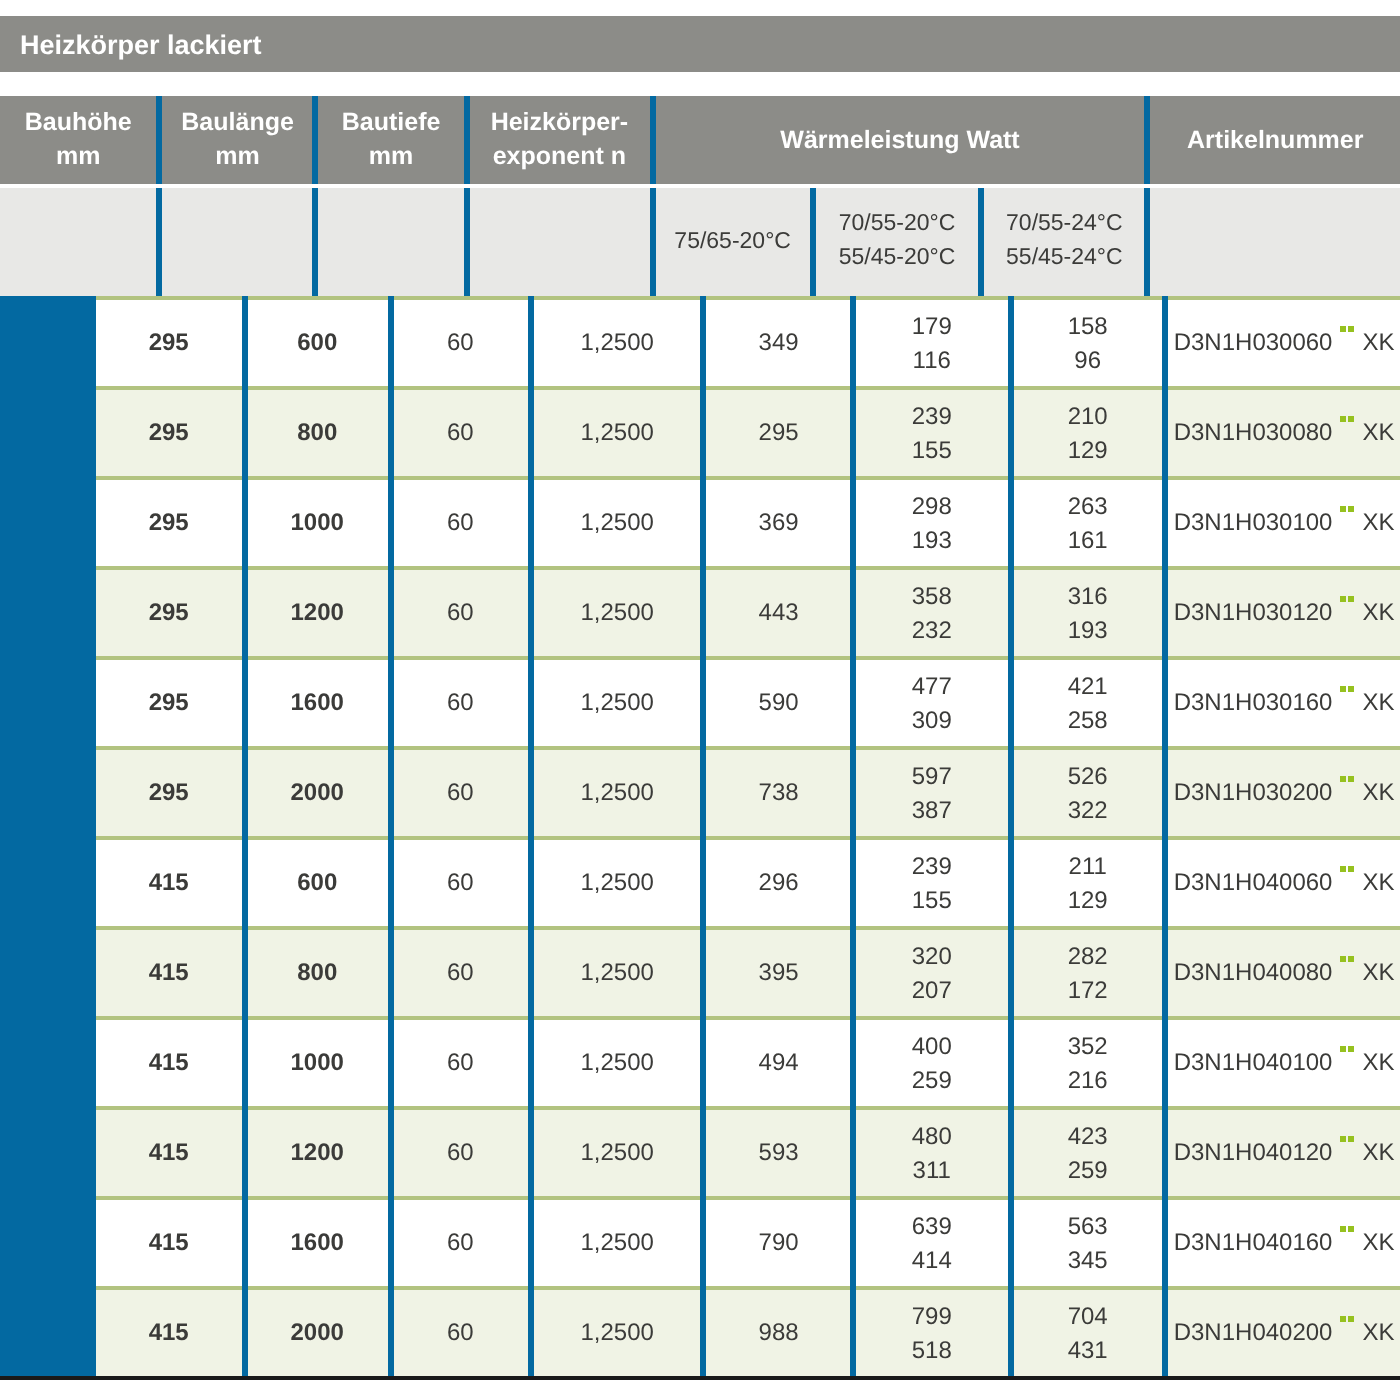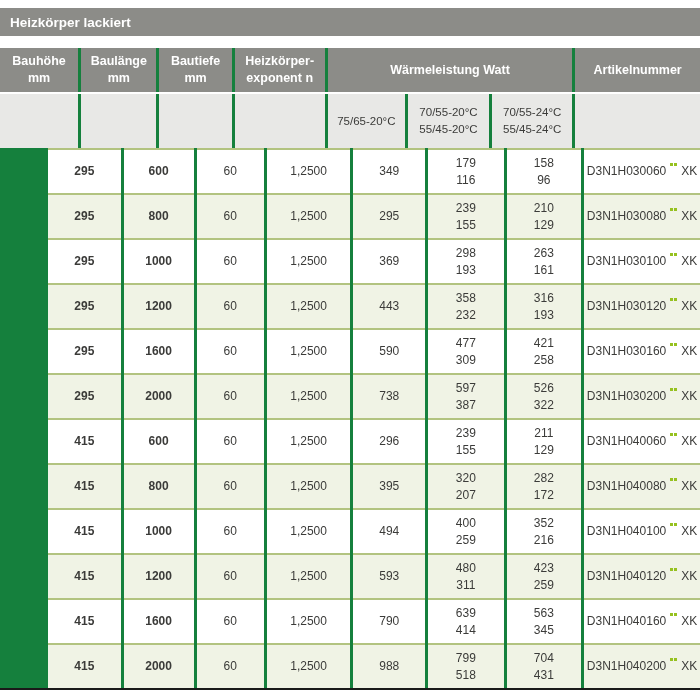--- a/index.html
+++ b/index.html
@@ -22,21 +22,21 @@
     font-size: 13.5px;
     font-weight: bold;
     display: flex; align-items: center;
     padding-left: 10px;
     margin-bottom: 12px;
   }
   .grid {
     display: grid;
     grid-template-columns: 79fr 76fr 73fr 91fr 78fr 82fr 81fr 126fr;
     column-gap: 3px;
-    background: #15803d;
+    background: #0369a1;
   }
   .header-row { flex: none; height: 44px; margin-bottom: 2px; }
   .header-cell {
     background: #8c8c88;
     color: #ffffff;
     font-weight: bold;
     font-size: 12.5px;
     line-height: 1.35;
     display: flex; flex-direction: column;
     align-items: center; justify-content: center;

